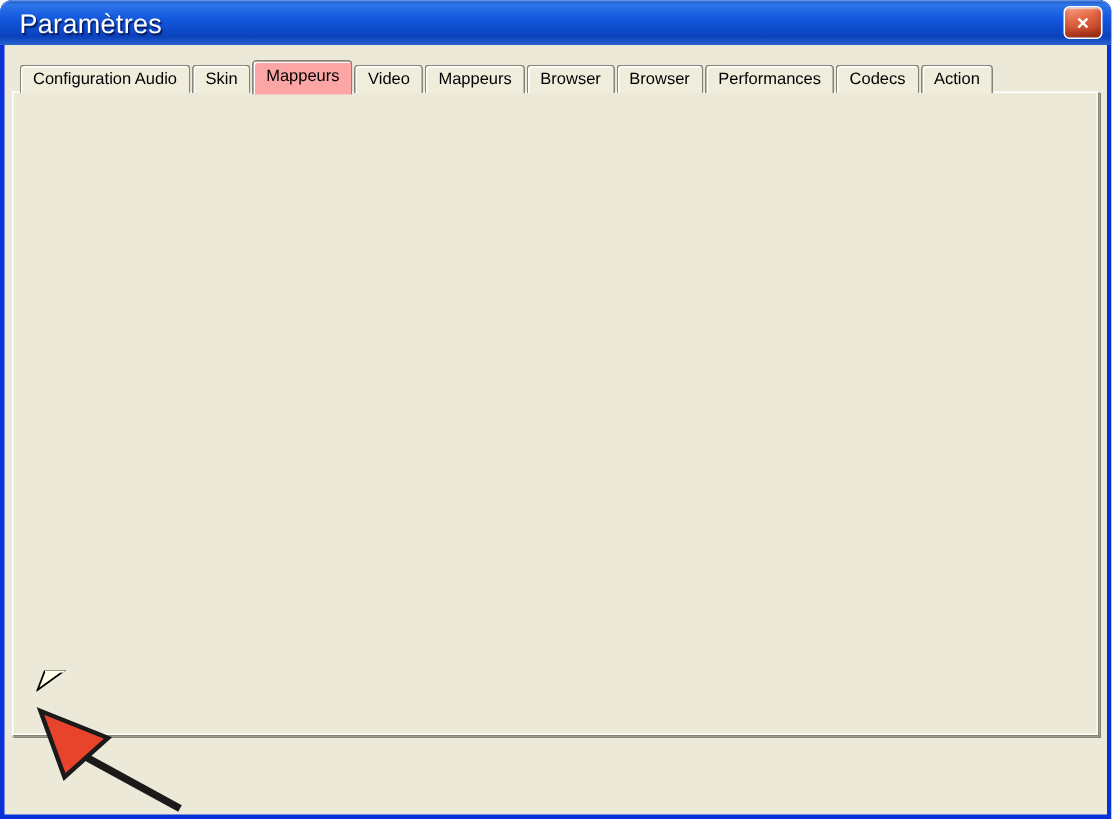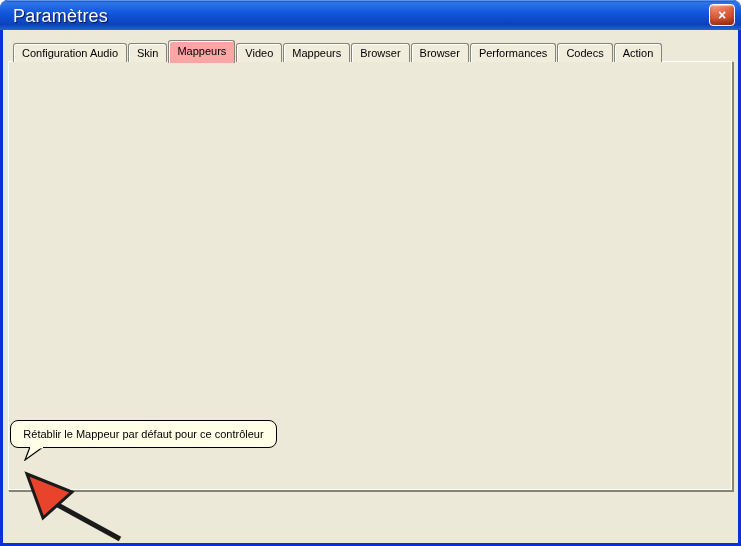--- a/index.html
+++ b/index.html
@@ -249,21 +249,20 @@
         <span class="grip"></span>
       </div>
       <div class="sb-btn" style="bottom:0;">
         <svg width="9" height="6" viewBox="0 0 9 6">
           <path d="M1 1.5 L4.5 5 L8 1.5" stroke="#4D6FB8" stroke-width="1.6" fill="none"></path>
           </svg>
       </div>
     </div>
   </div>
 
-  <div class="abs" id="tooltip">Rétablir le Mappeur par défaut pour ce contrôleur</div>
   <svg class="abs" id="tooltip-tail" width="20" height="14" viewBox="0 0 20 14">
     <polygon points="1,13 6,0 19,0" fill="#FFFFE7" stroke="#000" stroke-width="1.2"></polygon>
     <rect x="6" y="0" width="13" height="1.4" fill="#FFFFE7"></rect>
   </svg>
 
   <div class="abs tool-btn" id="reset-btn">
     <svg width="18" height="18" viewBox="0 0 18 18">
       <circle cx="9" cy="10" r="6" fill="#D7E2F4" stroke="#5E718E" stroke-width="1.2"></circle>
       <line x1="9" y1="10" x2="9" y2="6" stroke="#5E718E" stroke-width="1.1"></line>
       <line x1="9" y1="10" x2="12" y2="10" stroke="#5E718E" stroke-width="1.1"></line>

